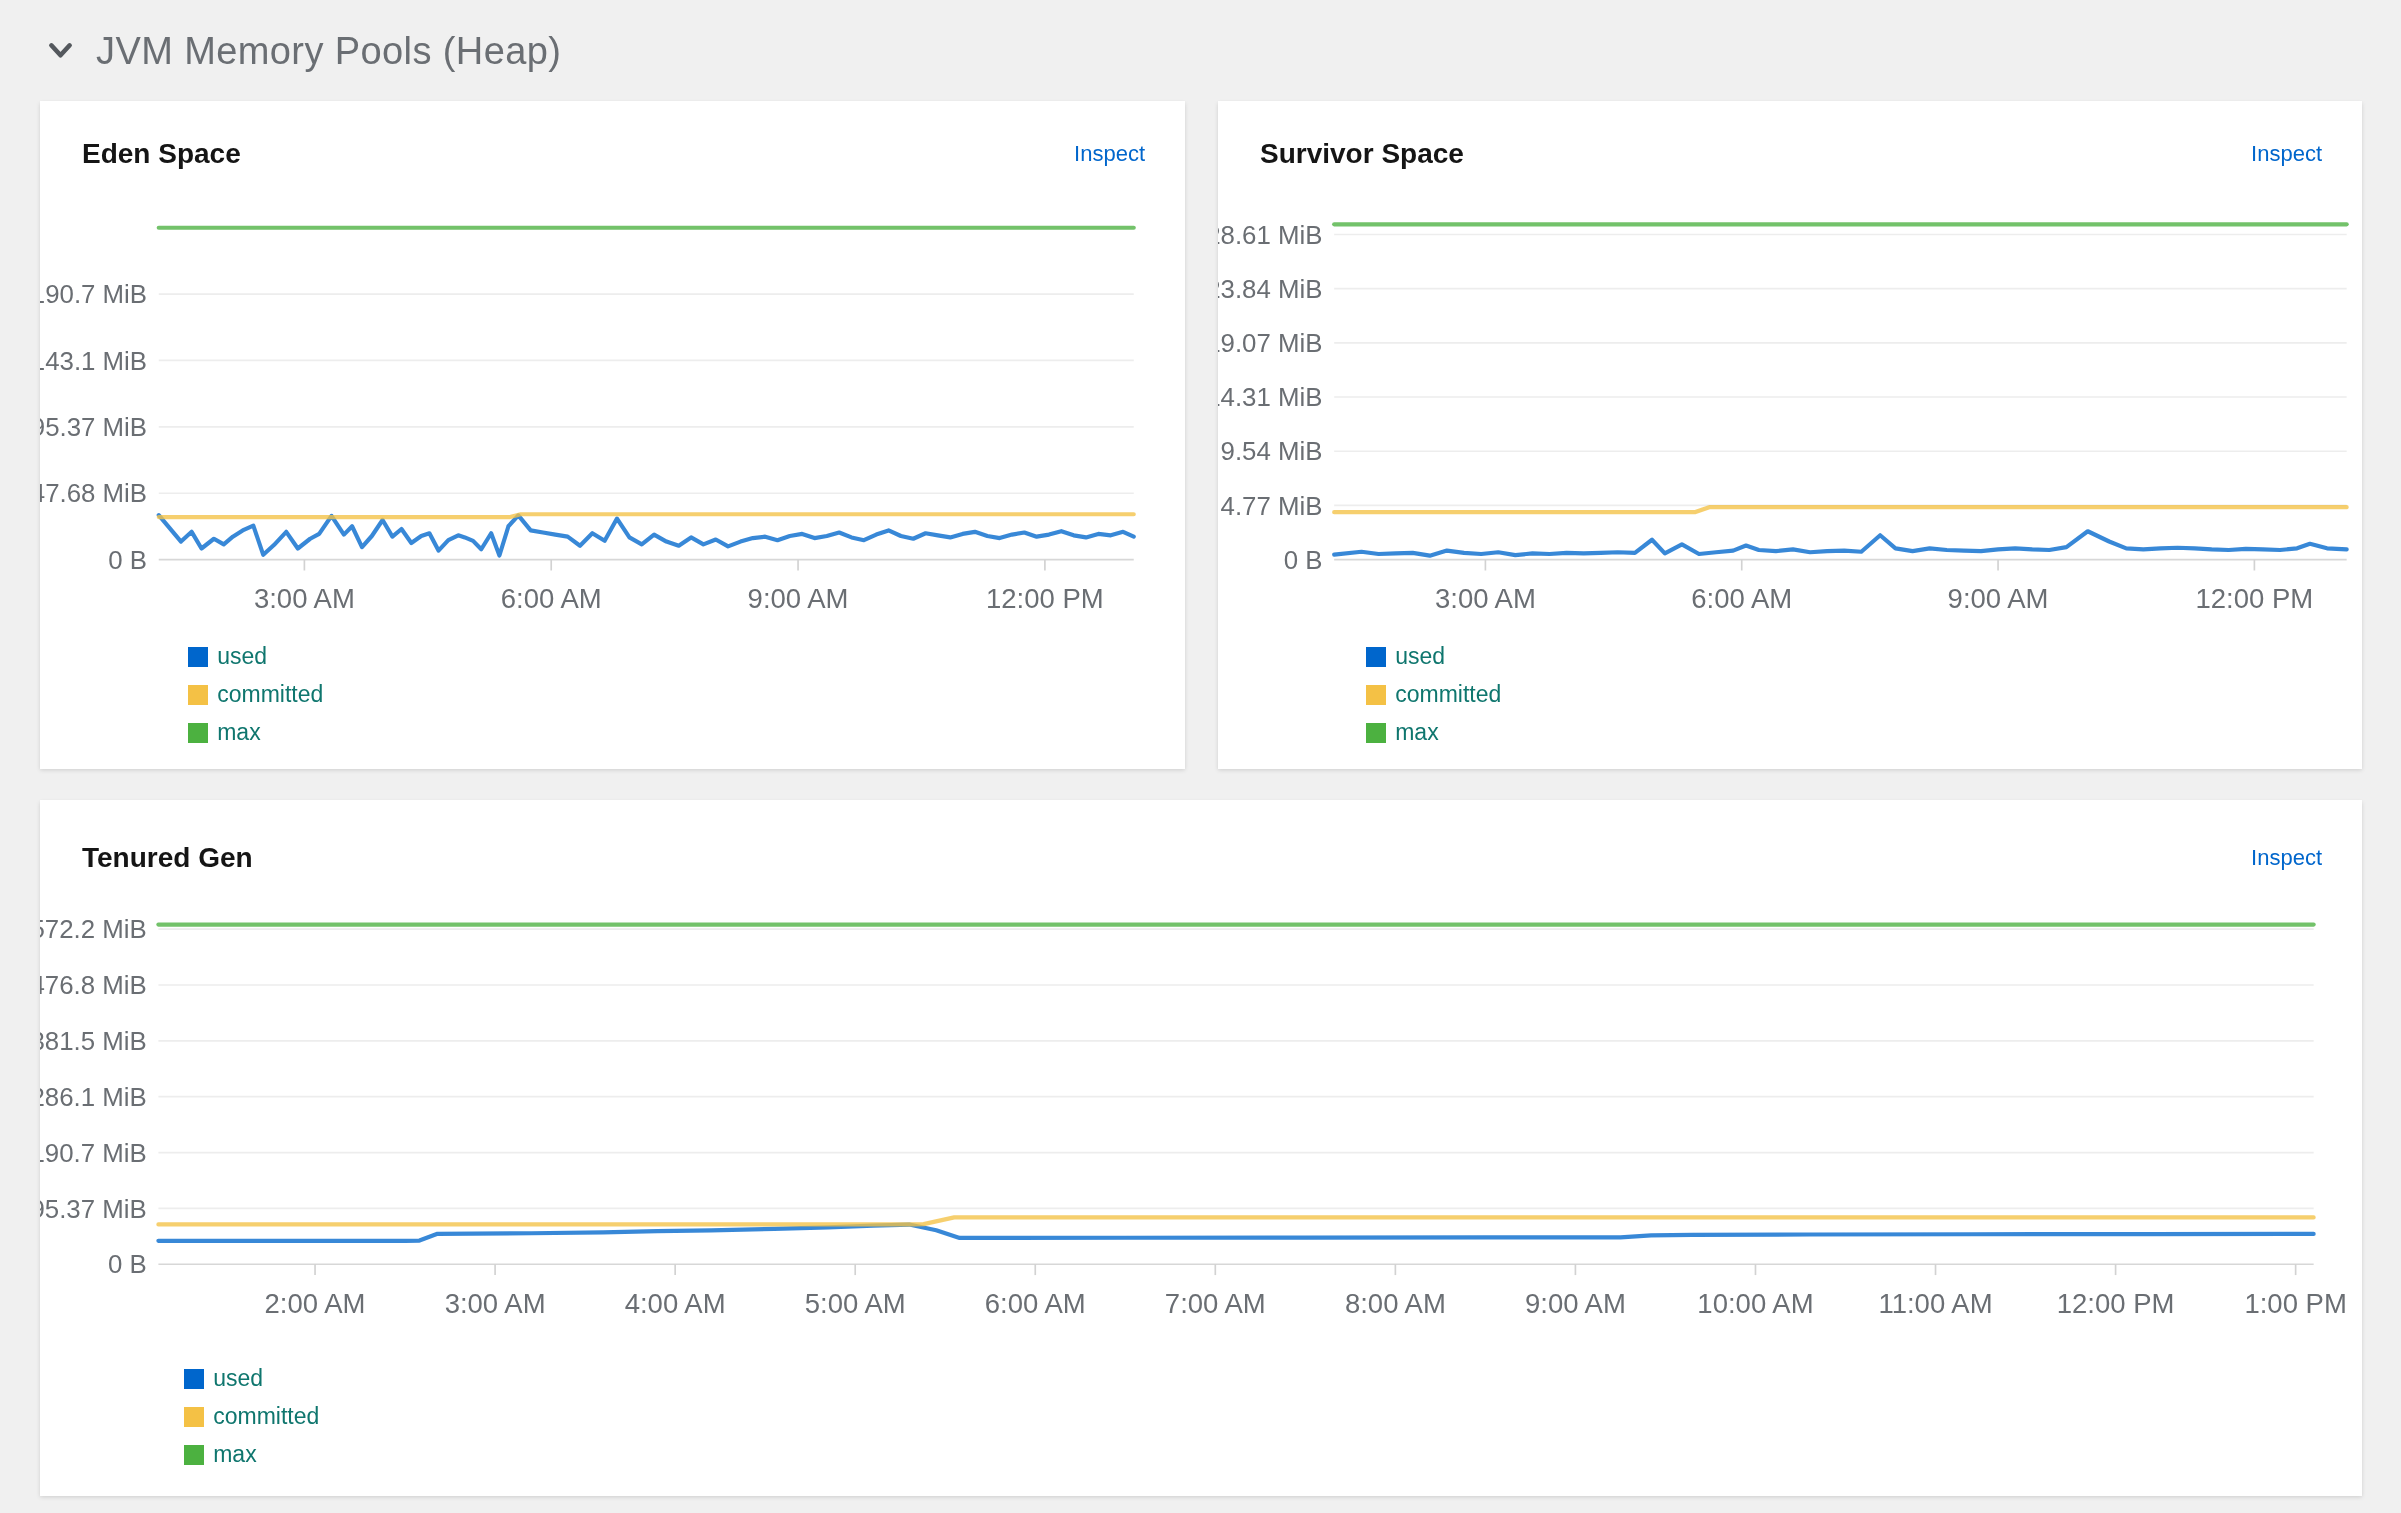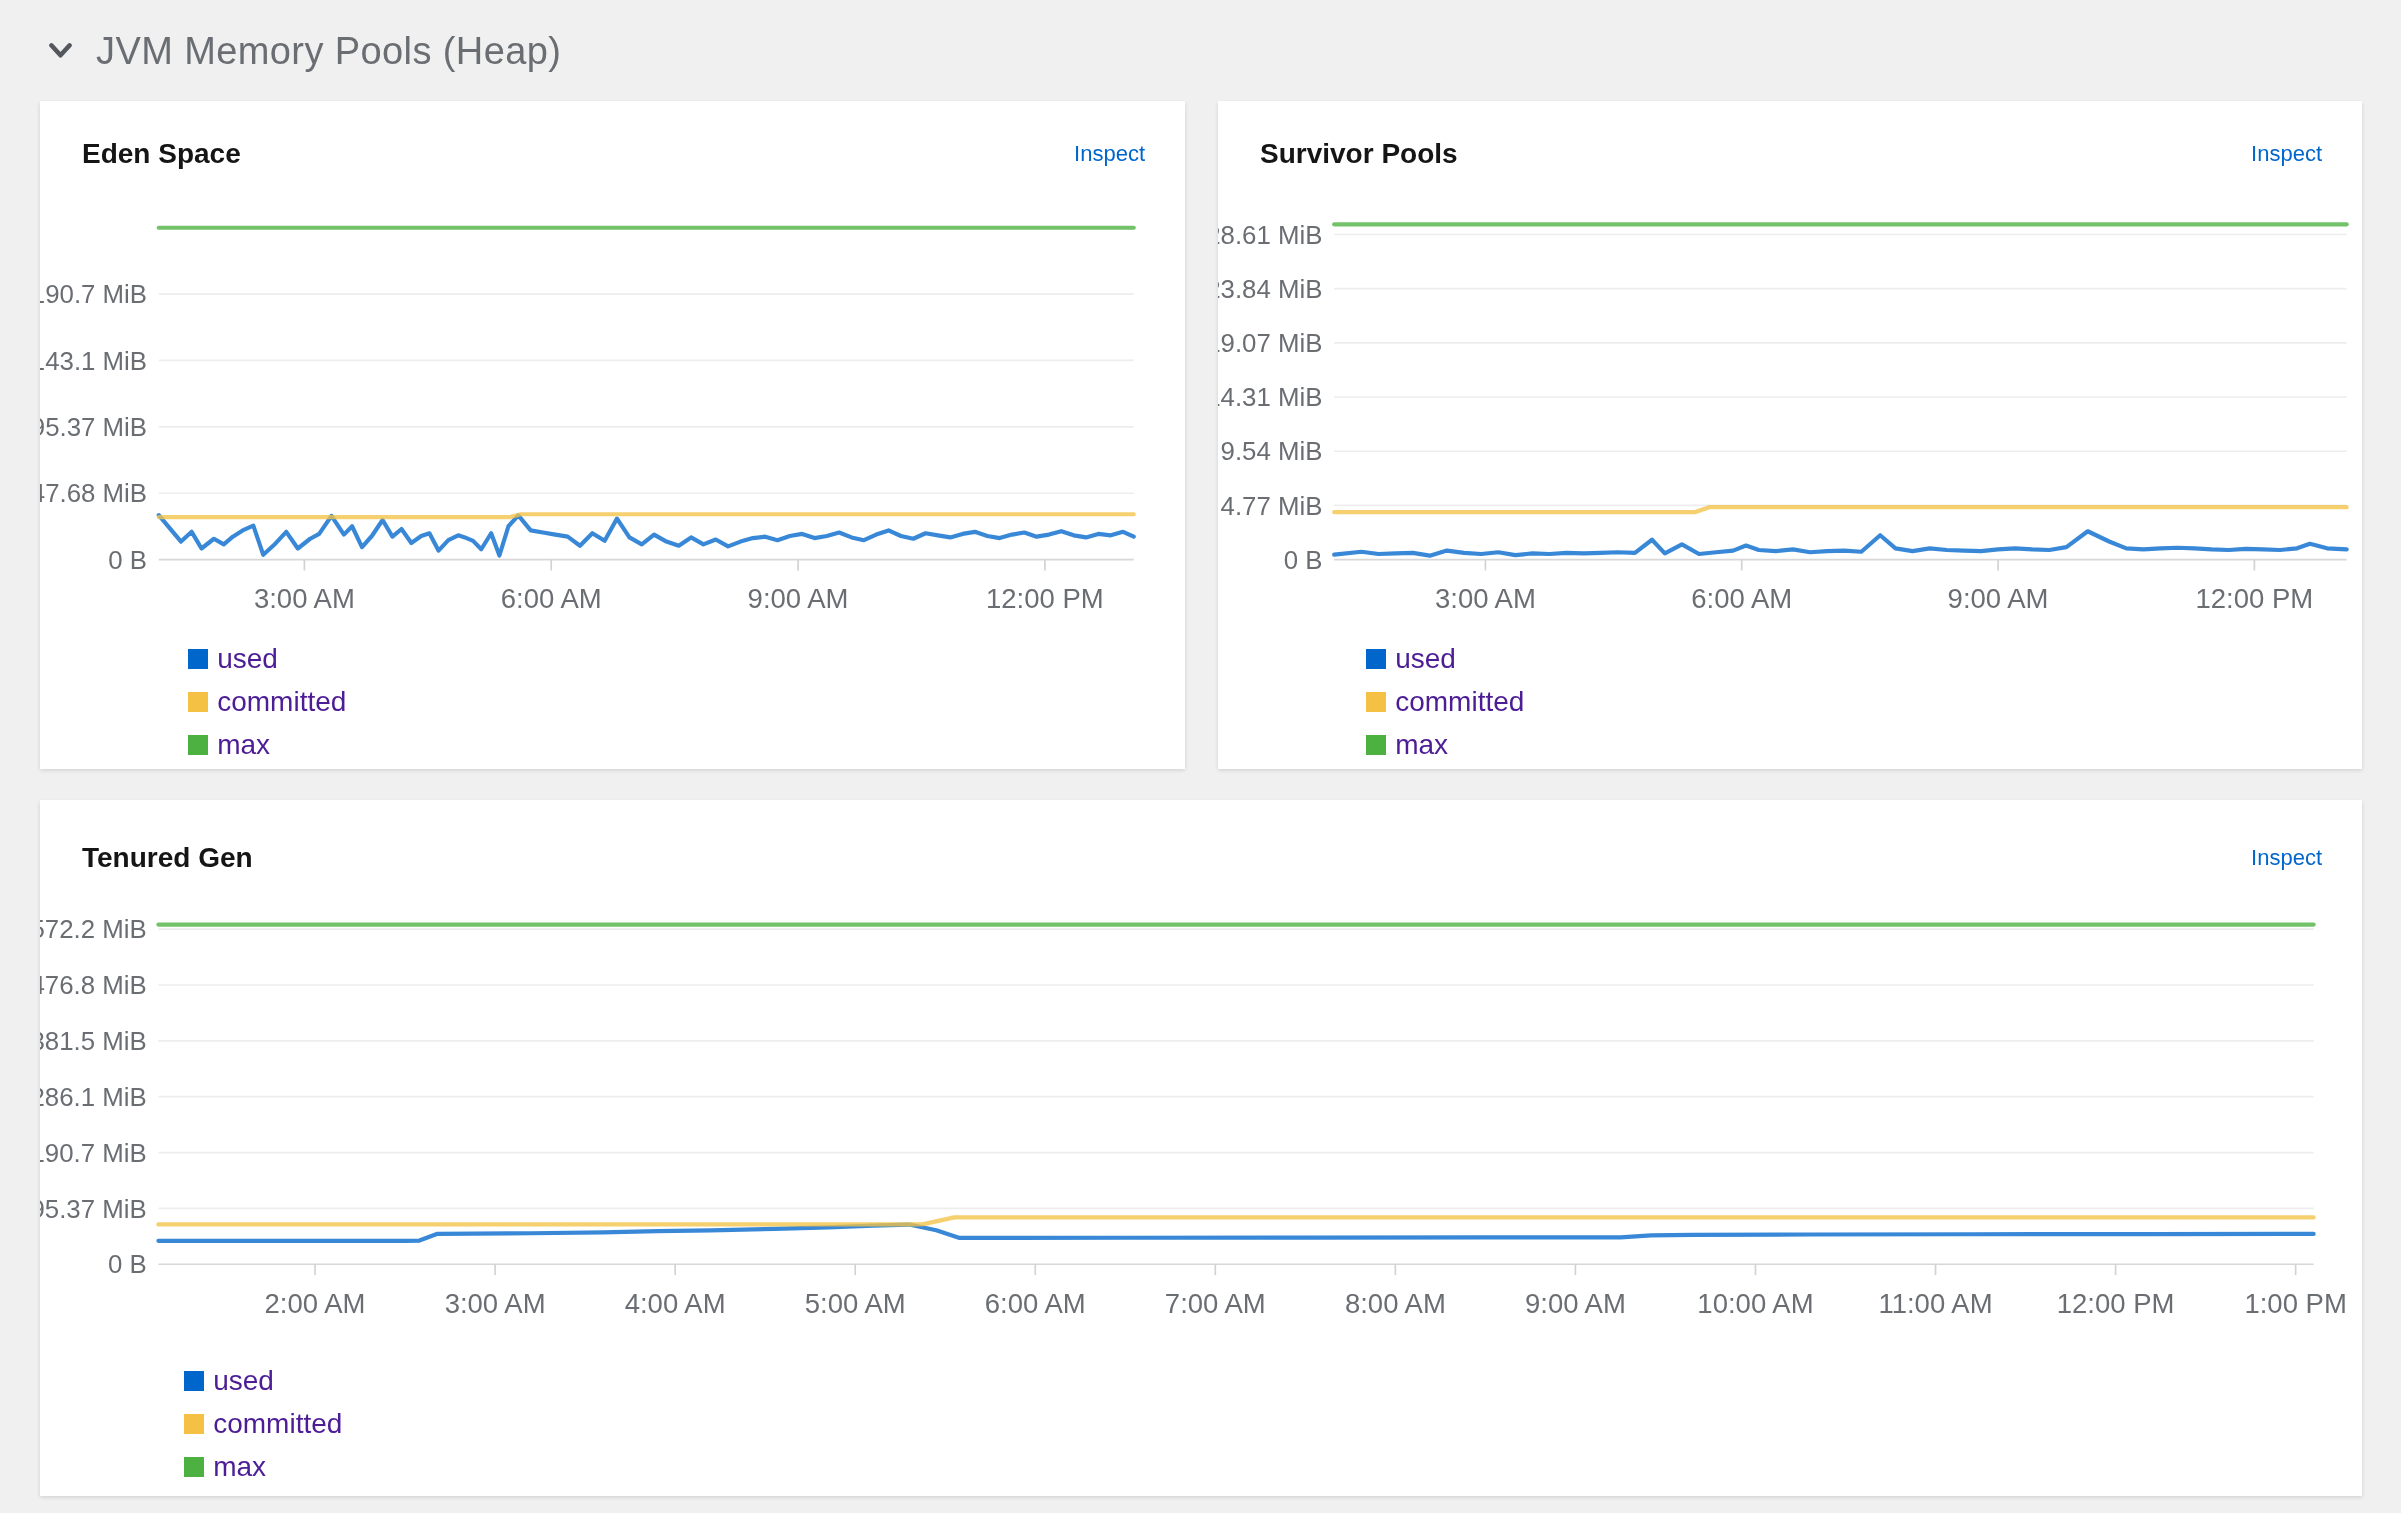--- a/index.html
+++ b/index.html
@@ -38,21 +38,21 @@
   }
   .chart-host { position:absolute; left:0; }
   .card-eden .chart-host, .card-survivor .chart-host { top:112px; }
   .card-tenured .chart-host { top:104px; }
   svg text { font-family:"Liberation Sans", sans-serif; }
   .legend { position:absolute; }
   .card-eden .legend, .card-survivor .legend { left:148px; top:542px; }
   .card-tenured .legend { left:144px; top:565px; }
   .legend-row { display:flex; align-items:center; margin-bottom:11px; }
   .legend-swatch { width:20px; height:20px; margin-right:9.2px; flex:none; }
-  .legend-label { font-size:28px; color:#4c1d95; }
+  .legend-label { font-size:23px; color:#0f766e; }
 </style>
 </head>
 <body>
 
 <div class="section-header">
   <span class="chevron">
     <svg width="25" height="18.3" viewBox="0 0 30 22">
       <polyline points="4,4 15,16 26,4" fill="none" stroke="#54585d" stroke-width="5.5" stroke-linecap="round" stroke-linejoin="round"></polyline>
     </svg>
   </span>
@@ -98,21 +98,21 @@
       </div>
       <div class="legend-row">
         <span class="legend-swatch" style="background: rgb(76, 177, 64);"></span>
         <span class="legend-label">max</span>
       </div>
     </div>
 </div>
 
 <div class="card card-survivor">
   <div class="card-head">
-    <span class="card-title">Survivor Pools</span>
+    <span class="card-title">Survivor Space</span>
     <a class="inspect" href="#">Inspect</a>
   </div>
   <div class="chart-host" id="chart-survivor"><svg width="1144" height="410" viewBox="0 0 1372 492">
         <line x1="139" y1="25.778360655737742" x2="1354" y2="25.778360655737742" stroke="#ededed" stroke-width="2"></line>
         <text x="125" y="36.77836065573774" text-anchor="end" font-size="31" fill="#6a6e73">28.61 MiB</text>
         <line x1="139" y1="90.83803278688526" x2="1354" y2="90.83803278688526" stroke="#ededed" stroke-width="2"></line>
         <text x="125" y="101.83803278688526" text-anchor="end" font-size="31" fill="#6a6e73">23.84 MiB</text>
         <line x1="139" y1="155.8977049180328" x2="1354" y2="155.8977049180328" stroke="#ededed" stroke-width="2"></line>
         <text x="125" y="166.8977049180328" text-anchor="end" font-size="31" fill="#6a6e73">19.07 MiB</text>
         <line x1="139" y1="220.82098360655738" x2="1354" y2="220.82098360655738" stroke="#ededed" stroke-width="2"></line>

